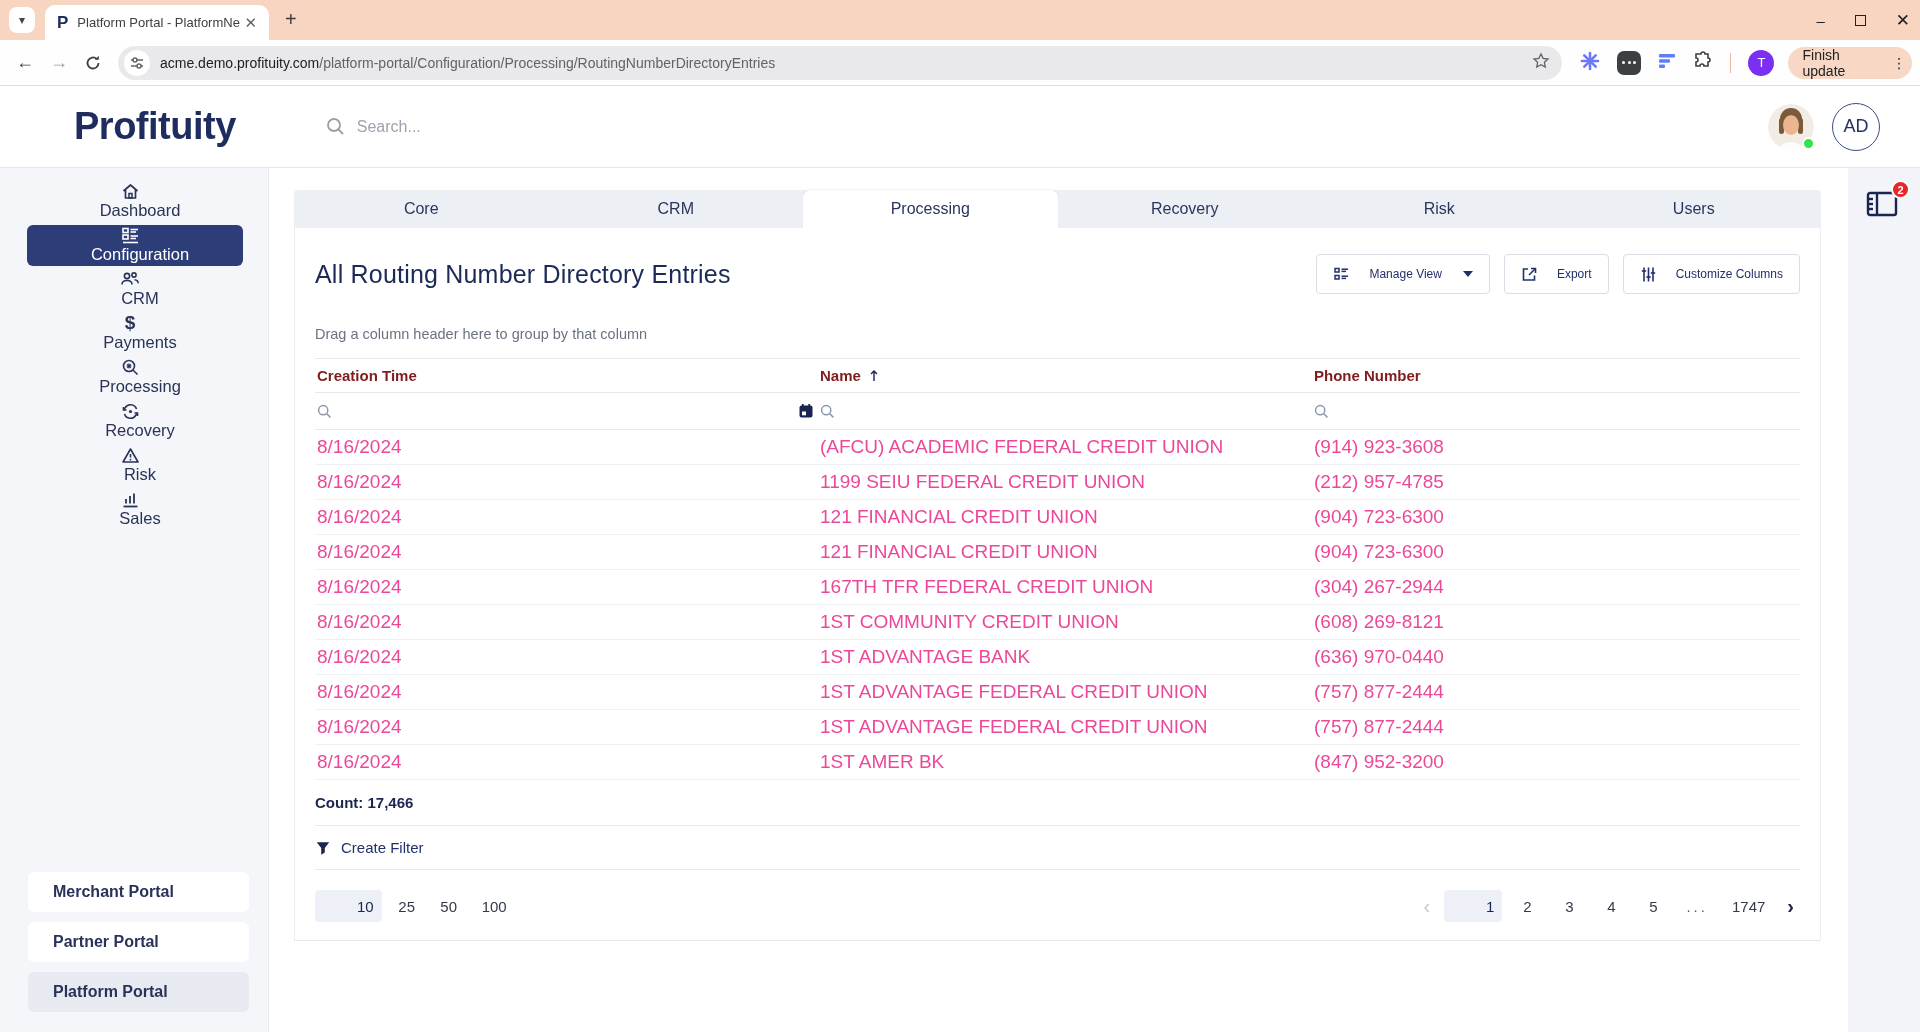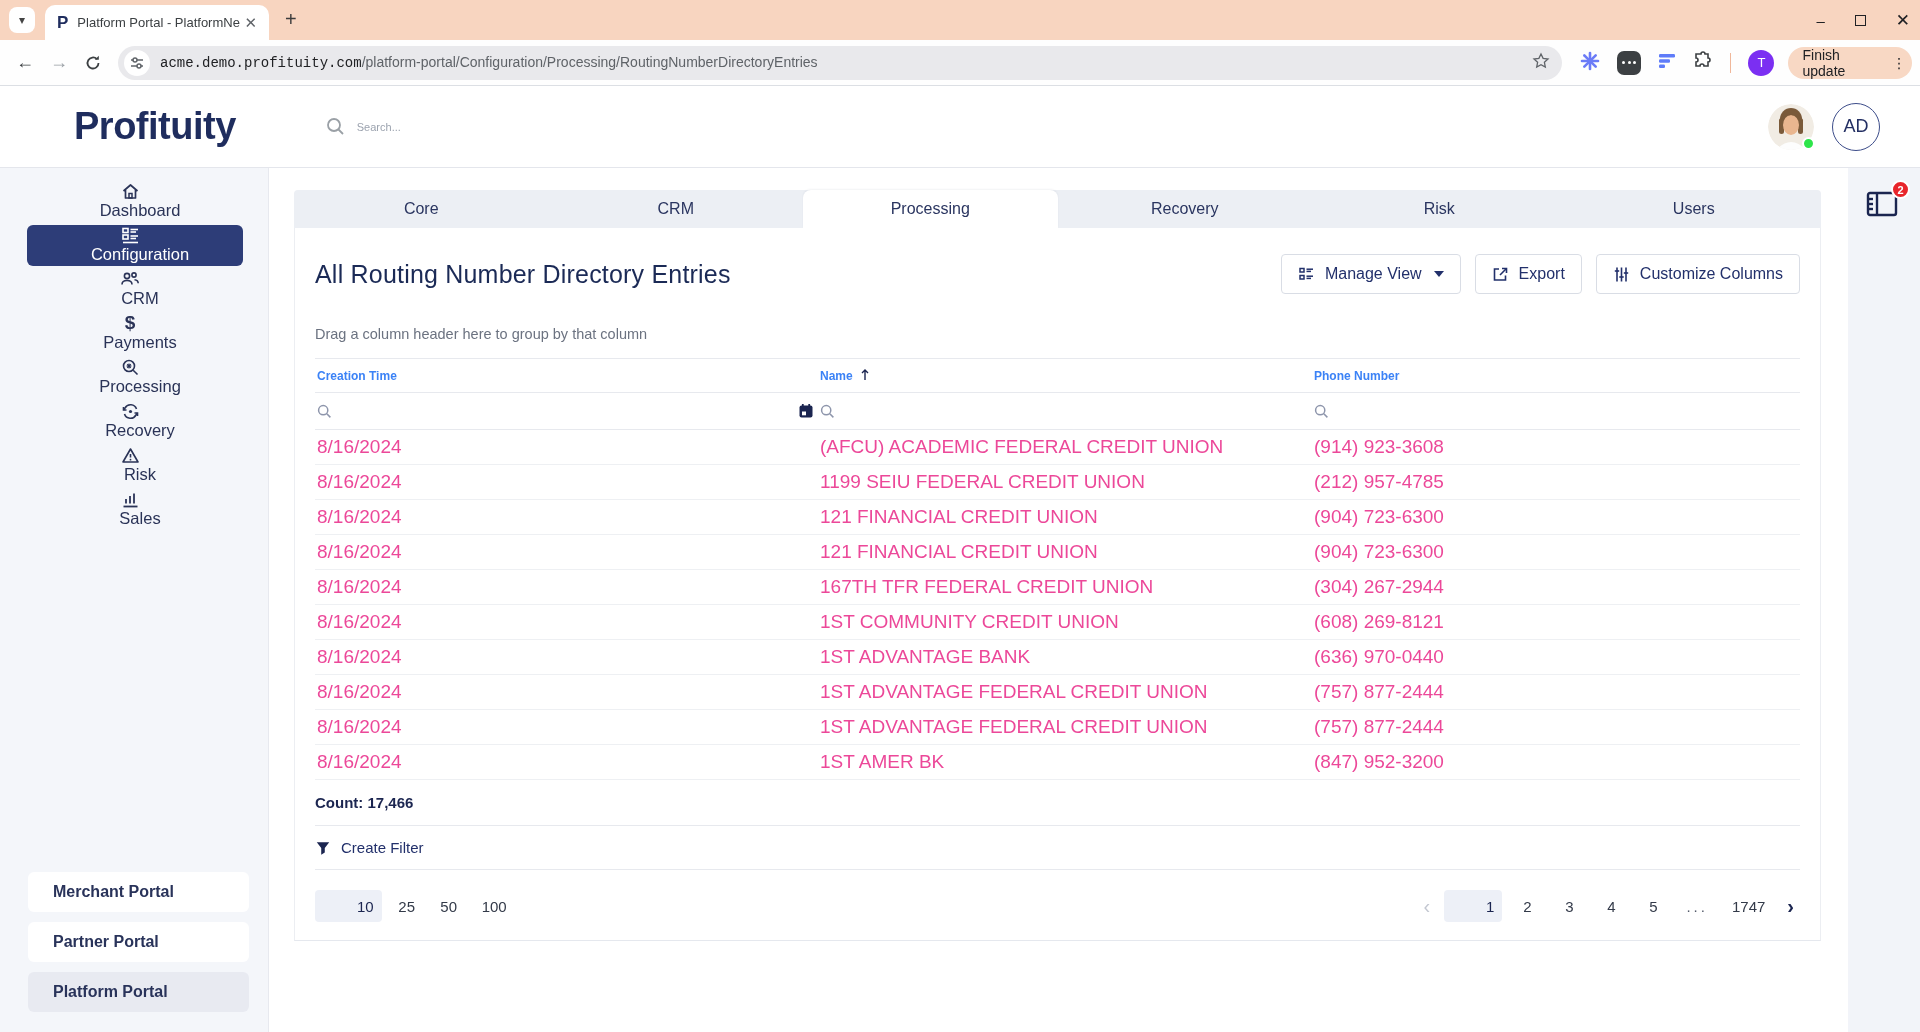--- a/index.html
+++ b/index.html
@@ -19,35 +19,35 @@
   .winctl span { font-size:15px; }
   .wc-max { width:11px; height:11px; border:1.3px solid #202124; display:inline-block; }
 
   .chrome-bar { position:absolute; top:40px; left:0; right:0; height:46px; background:#fefefe; border-bottom:1px solid #dcdfe4; display:flex; align-items:center; }
   .navic { margin-left:16px; font-size:18px; color:#3c4043; }
   .navic.fwd { color:#9aa0a6; }
   .reload { margin-left:16px; width:18px; height:18px; }
   .urlbar { margin-left:16px; width:1452px; height:34px; background:#e9e9ec; border-radius:17px; display:flex; align-items:center; padding:0 12px 0 6px; }
   .tunecirc { width:26px; height:26px; border-radius:50%; background:#fff; display:flex; align-items:center; justify-content:center; margin-right:10px; }
   .urltxt { flex:1; font-size:14px; white-space:nowrap; overflow:hidden; }
-  .urltxt .host { color:#202124;font-family:Liberation Mono, monospace; }
+  .urltxt .host { color:#202124; }
   .urltxt .path { color:#5f6368; }
   .exts { display:flex; align-items:center; gap:17px; margin-left:18px; }
   .ext-dots { width:24px; height:24px; background:#3c4043; border-radius:7px; display:flex; align-items:center; justify-content:center; gap:2.5px; }
   .ext-dots i { width:3px; height:3px; border-radius:50%; background:#fff; }
   .vsep { width:1px; height:20px; background:#f0b79a; }
   .tprofile { width:26px; height:26px; border-radius:50%; background:#7b2ff2; color:#fff; font-size:13px; display:flex; align-items:center; justify-content:center; }
   .updatepill { margin-left:14px; margin-right:8px; height:32px; background:#f8d8c4; border-radius:16px; display:flex; align-items:center; padding:0 6px 0 14px; font-size:14px; color:#202124; gap:6px; }
   .kebab { color:#202124; font-size:14px; letter-spacing:0; }
 
   
   .appheader { position:absolute; top:86px; left:0; right:0; height:82px; background:#fff; border-bottom:1px solid #e4e6ec; display:flex; align-items:center; }
   .logo { margin-left:74px; font-size:38px; font-weight:700; color:#1f2d5e; letter-spacing:-0.5px; }
   .gsearch { margin-left:90px; display:flex; align-items:center; gap:12px; }
-  .gsearch input { border:none; outline:none; font-size:11px; color:#333; width:300px; background:transparent; font-family:"Liberation Sans", sans-serif; }
+  .gsearch input { border:none; outline:none; font-size:16px; color:#333; width:300px; background:transparent; font-family:"Liberation Sans", sans-serif; }
   .gsearch input::placeholder { color:#9ca3af; }
   .hright { margin-left:auto; margin-right:40px; display:flex; align-items:center; gap:18px; }
   .uphoto { position:relative; width:46px; height:46px; }
   .uphoto svg { border-radius:50%; display:block; }
   .odot { position:absolute; right:-1px; bottom:0; width:13px; height:13px; background:#2ee54a; border:2px solid #fff; border-radius:50%; }
   .uinit { width:48px; height:48px; border-radius:50%; border:1.6px solid #3d4d8a; color:#232f63; font-size:18px; display:flex; align-items:center; justify-content:center; background:#fff; }
 
   
   .workspace { position:absolute; top:168px; left:0; right:0; bottom:0; }
 
@@ -66,30 +66,30 @@
 
   .main { position:absolute; left:270px; right:72px; top:0; bottom:0; background:#fff; }
   .tabstrip { margin:22px 27px 0 24px; height:38px; background:#eceff4; border-radius:4px 4px 0 0; display:flex; }
   .tab { flex:1; display:flex; align-items:center; justify-content:center; font-size:16px; color:#2a3560; cursor:pointer; }
   .tab.active { background:#fff; border-radius:8px 8px 0 0; box-shadow:0 -1px 2px rgba(40,50,90,.06); }
 
   .card { margin:0 27px 0 24px; background:#fff; border-left:1px solid #eceef2; border-right:1px solid #eceef2; border-bottom:1px solid #e5e8ee; padding:0 20px; height:713px; }
   .titlerow { padding-top:26px; display:flex; align-items:center; }
   .pagetitle { font-size:25px; font-weight:500; color:#1b2a56; letter-spacing:0.2px; }
   .actions { margin-left:auto; display:flex; gap:14px; }
-  .abtn { height:40px; background:#fff; border:1px solid #d9dde5; border-radius:4px; display:flex; align-items:center; gap:10px; padding:0 16px; font-size:16px; color:#22306b; cursor:pointer; font-family:"Liberation Sans", sans-serif; }
+  .abtn { height:40px; background:#fff; border:1px solid #d9dde5; border-radius:4px; display:flex; align-items:center; gap:19px; padding:0 16px; font-size:12px; color:#22306b; cursor:pointer; font-family:"Liberation Sans", sans-serif; }
   .caret { width:0; height:0; border-left:5px solid transparent; border-right:5px solid transparent; border-top:6px solid #22306b; margin-left:2px; }
 
   .grouphint { margin-top:32px; font-size:14.5px; color:#6b7280; }
 
   table.grid { width:100%; border-collapse:collapse; margin-top:16px; table-layout:fixed; }
   table.grid col.c1 { width:503px; } table.grid col.c2 { width:494px; }
   table.grid th, table.grid td { text-align:left; font-weight:normal; padding:0 4px 0 2px; overflow:hidden; white-space:nowrap; }
   tr.hdr { height:34px; border-top:1px solid #e7e9ee; border-bottom:1px solid #e7e9ee; }
-  tr.hdr th { font-size:12px; font-weight:bold; color:#3b82f6; }
+  tr.hdr th { font-size:15px; font-weight:bold; color:#7f1d1d; }
   tr.frow { height:37px; border-bottom:1px solid #e7e9ee; }
   .fcell { display:flex; align-items:center; gap:8px; }
   .fcell input { flex:1; border:none; outline:none; background:transparent; height:24px; font-size:14px; font-family:"Liberation Sans", sans-serif; }
   tr.trow { height:35px; border-bottom:1px solid #eef0f3; }
   tr.trow td { font-size:19px; color:#ec4899; }
 
   .countrow { height:46px; display:flex; align-items:center; border-bottom:1px solid #e7e9ee; font-size:15px; font-weight:bold; color:#1b2550; }
   .cfrow { height:44px; display:flex; align-items:center; gap:10px; border-bottom:1px solid #e7e9ee; color:#22306b; font-size:15px; cursor:pointer; }
   .pagerow { height:72px; display:flex; align-items:center; }
   .sizes { display:flex; gap:8px; }

